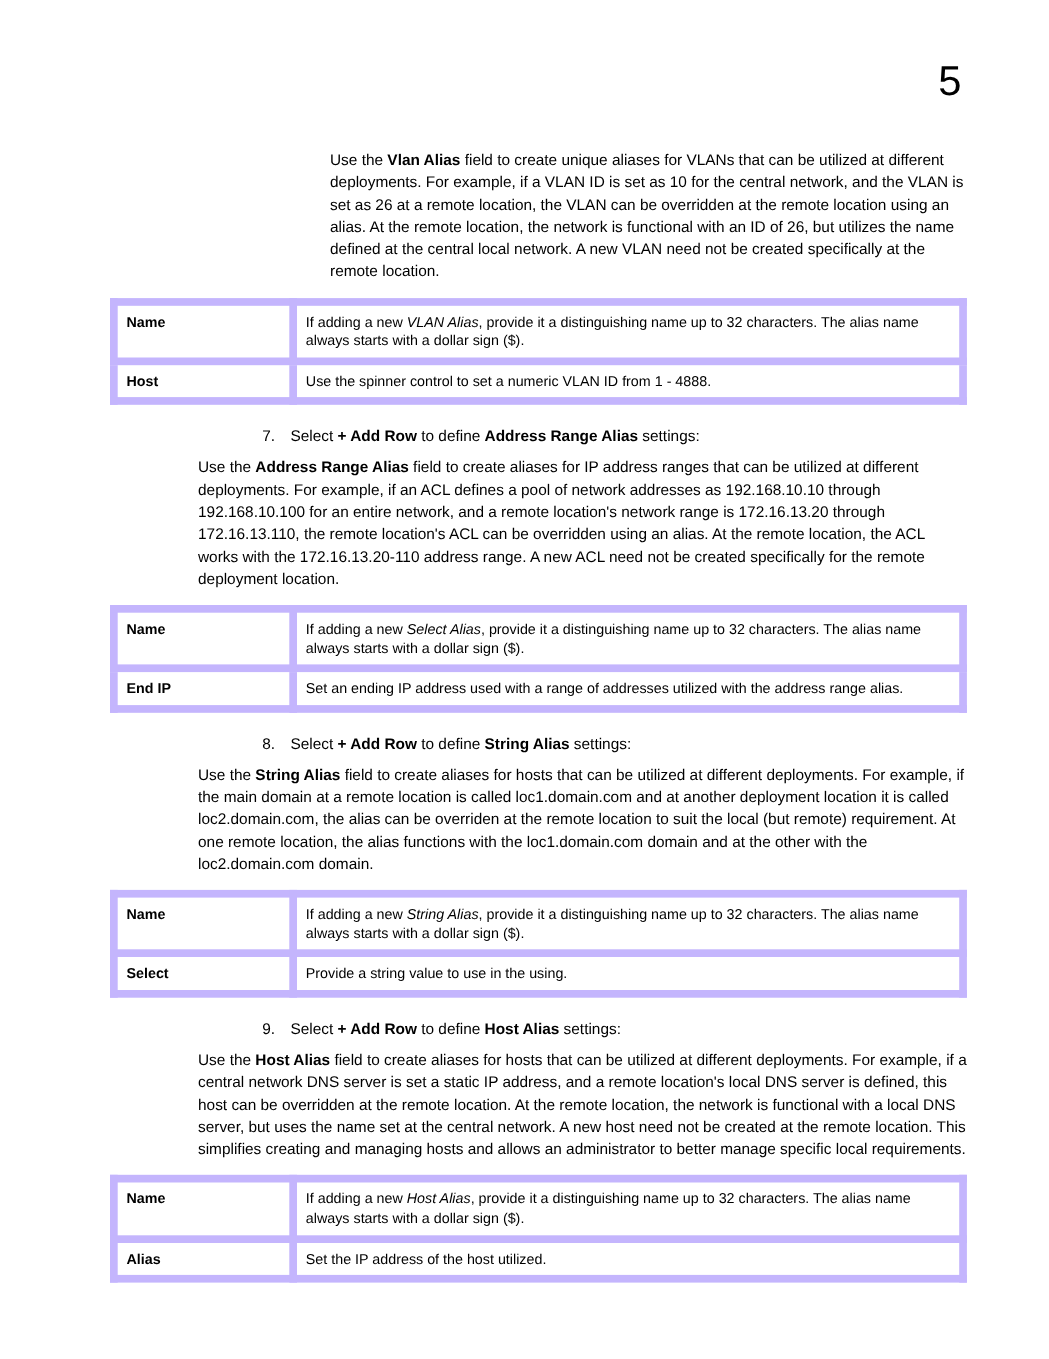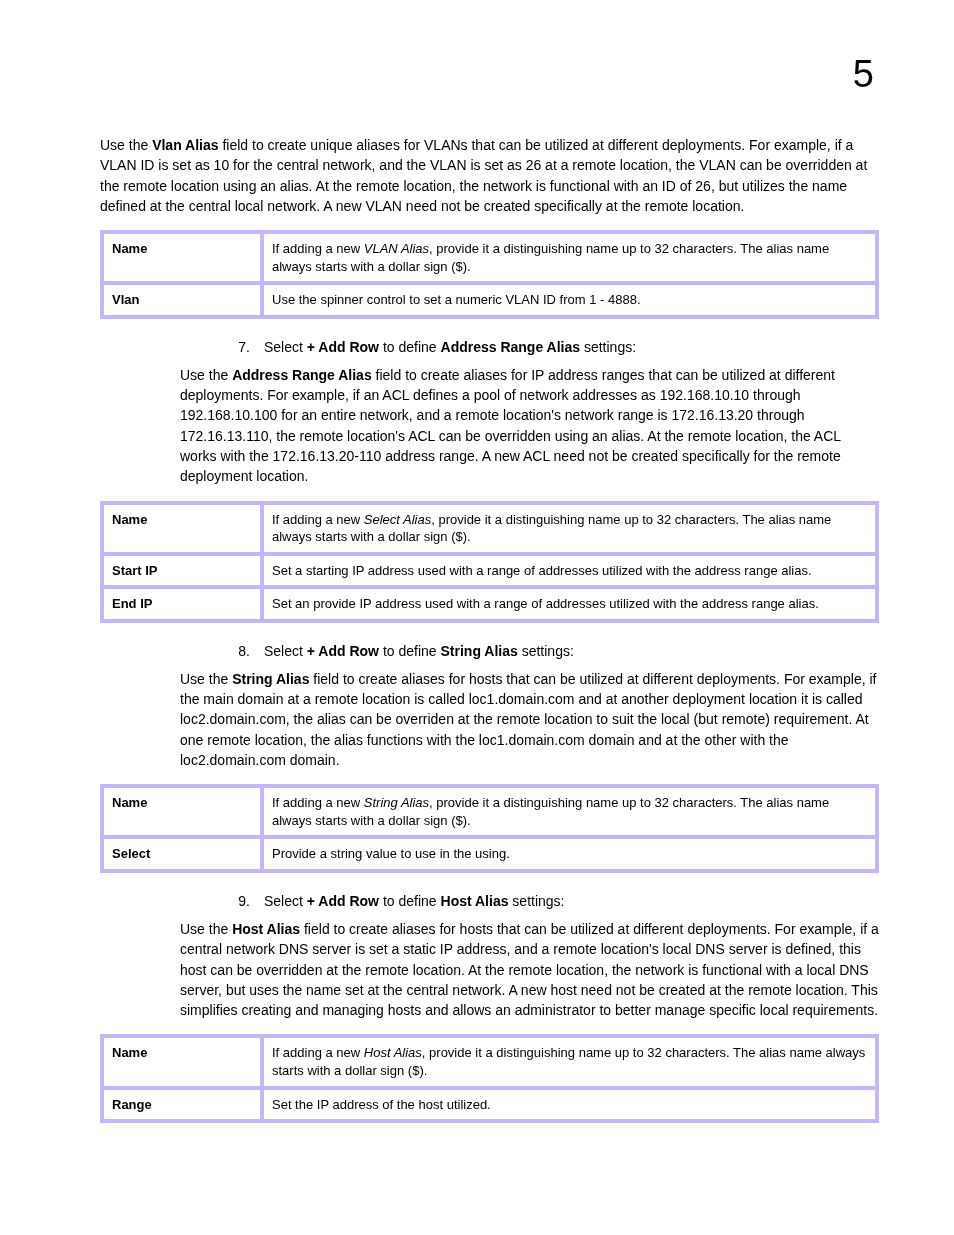--- a/index.html
+++ b/index.html
@@ -19,37 +19,37 @@
   }
   .chap-num {
     position: absolute;
     top: 55px;
     right: 80px;
     font-size: 38px;
     font-weight: 400;
     line-height: 1;
   }
   .content { margin-top: 80px; }
-  .indent-block { }
+  .indent-block { margin-left: 200px; }
   .indent-block-sm { margin-left: 80px; }
   .para {
     font-size: 14px;
     line-height: 1.45;
     margin: 0 0 14px 0;
   }
   .b { font-weight: 700; }
   .i { font-style: italic; }
   table.ftab {
     border-collapse: collapse;
     width: 100%;
     margin: 10px 0 20px 0;
     font-size: 13px;
   }
   table.ftab td {
-    border: 4px solid #c4b5fd;
+    border: 7px solid #c4b5fd;
     padding: 6px 8px;
     vertical-align: top;
     line-height: 1.35;
   }
   table.ftab td.k {
     width: 140px;
     font-weight: 700;
   }
   .step-row {
     display: flex;
@@ -77,21 +77,21 @@
 
     <table class="ftab">
       <tbody>
           <tr>
         <td class="k">Name</td>
         <td>
           <span>If adding a new </span><span class="i">VLAN Alias</span><span>, provide it a distinguishing name up to 32 characters. The alias name always starts with a dollar sign ($).</span>
         </td>
       </tr>
       <tr>
-        <td class="k">Vlan</td>
+        <td class="k">Host</td>
         <td>Use the spinner control to set a numeric VLAN ID from 1 - 4888.</td>
       </tr>
     </tbody>
       </table>
 
     <div class="step-row">
       <div class="step-num">7.</div>
       <div class="step-txt">
         <span>Select </span><span class="b">+ Add Row</span><span> to define </span><span class="b">Address Range Alias</span><span> settings:</span>
       </div>
@@ -105,26 +105,22 @@
 
     <table class="ftab">
       <tbody>
           <tr>
         <td class="k">Name</td>
         <td>
           <span>If adding a new </span><span class="i">Select Alias</span><span>, provide it a distinguishing name up to 32 characters. The alias name always starts with a dollar sign ($).</span>
         </td>
       </tr>
       <tr>
-        <td class="k">Start IP</td>
-        <td>Set a starting IP address used with a range of addresses utilized with the address range alias.</td>
-      </tr>
-      <tr>
         <td class="k">End IP</td>
-        <td>Set an provide IP address used with a range of addresses utilized with the address range alias.</td>
+        <td>Set an ending IP address used with a range of addresses utilized with the address range alias.</td>
       </tr>
     </tbody>
       </table>
 
     <div class="step-row">
       <div class="step-num">8.</div>
       <div class="step-txt">
         <span>Select </span><span class="b">+ Add Row</span><span> to define </span><span class="b">String Alias</span><span> settings:</span>
       </div>
     </div>
@@ -165,20 +161,20 @@
 
     <table class="ftab">
       <tbody>
           <tr>
         <td class="k">Name</td>
         <td>
           <span>If adding a new </span><span class="i">Host Alias</span><span>, provide it a distinguishing name up to 32 characters. The alias name always starts with a dollar sign ($).</span>
         </td>
       </tr>
       <tr>
-        <td class="k">Range</td>
+        <td class="k">Alias</td>
         <td>Set the IP address of the host utilized.</td>
       </tr>
     </tbody>
       </table>
 
   </div>
 </div>
 
 </body></html>

